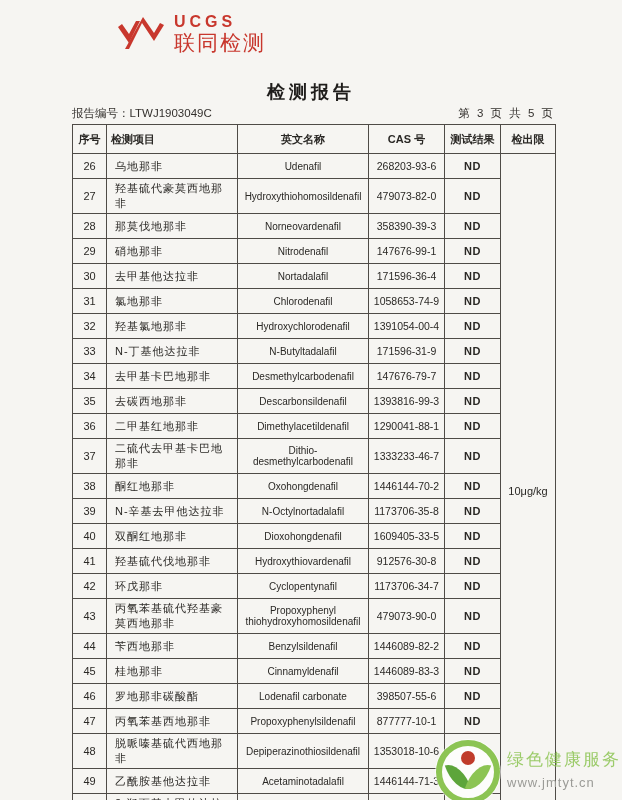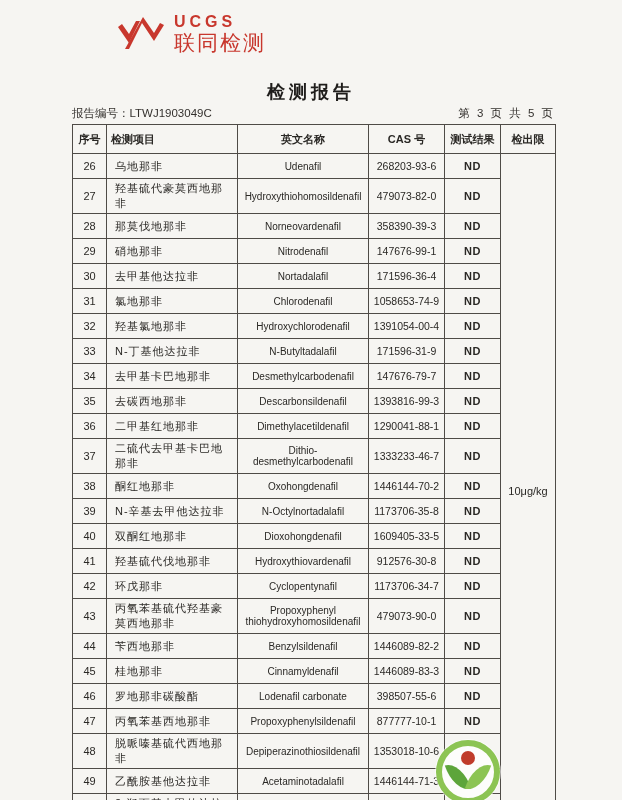--- a/index.html
+++ b/index.html
@@ -303,15 +303,19 @@
         </tr>
       </tbody>
   </table>
 
   <div class="watermark">
     <div class="wm-circle">
       <div class="wm-leaf-left"></div>
       <div class="wm-leaf-right"></div>
       <div class="wm-dot"></div>
     </div>
+    <div class="wm-textcol">
+      <div class="wm-text">绿色健康服务</div>
+      <div class="wm-url">www.jmtyt.cn</div>
+    </div>
   </div>
 
 </div>
 
 </body></html>

